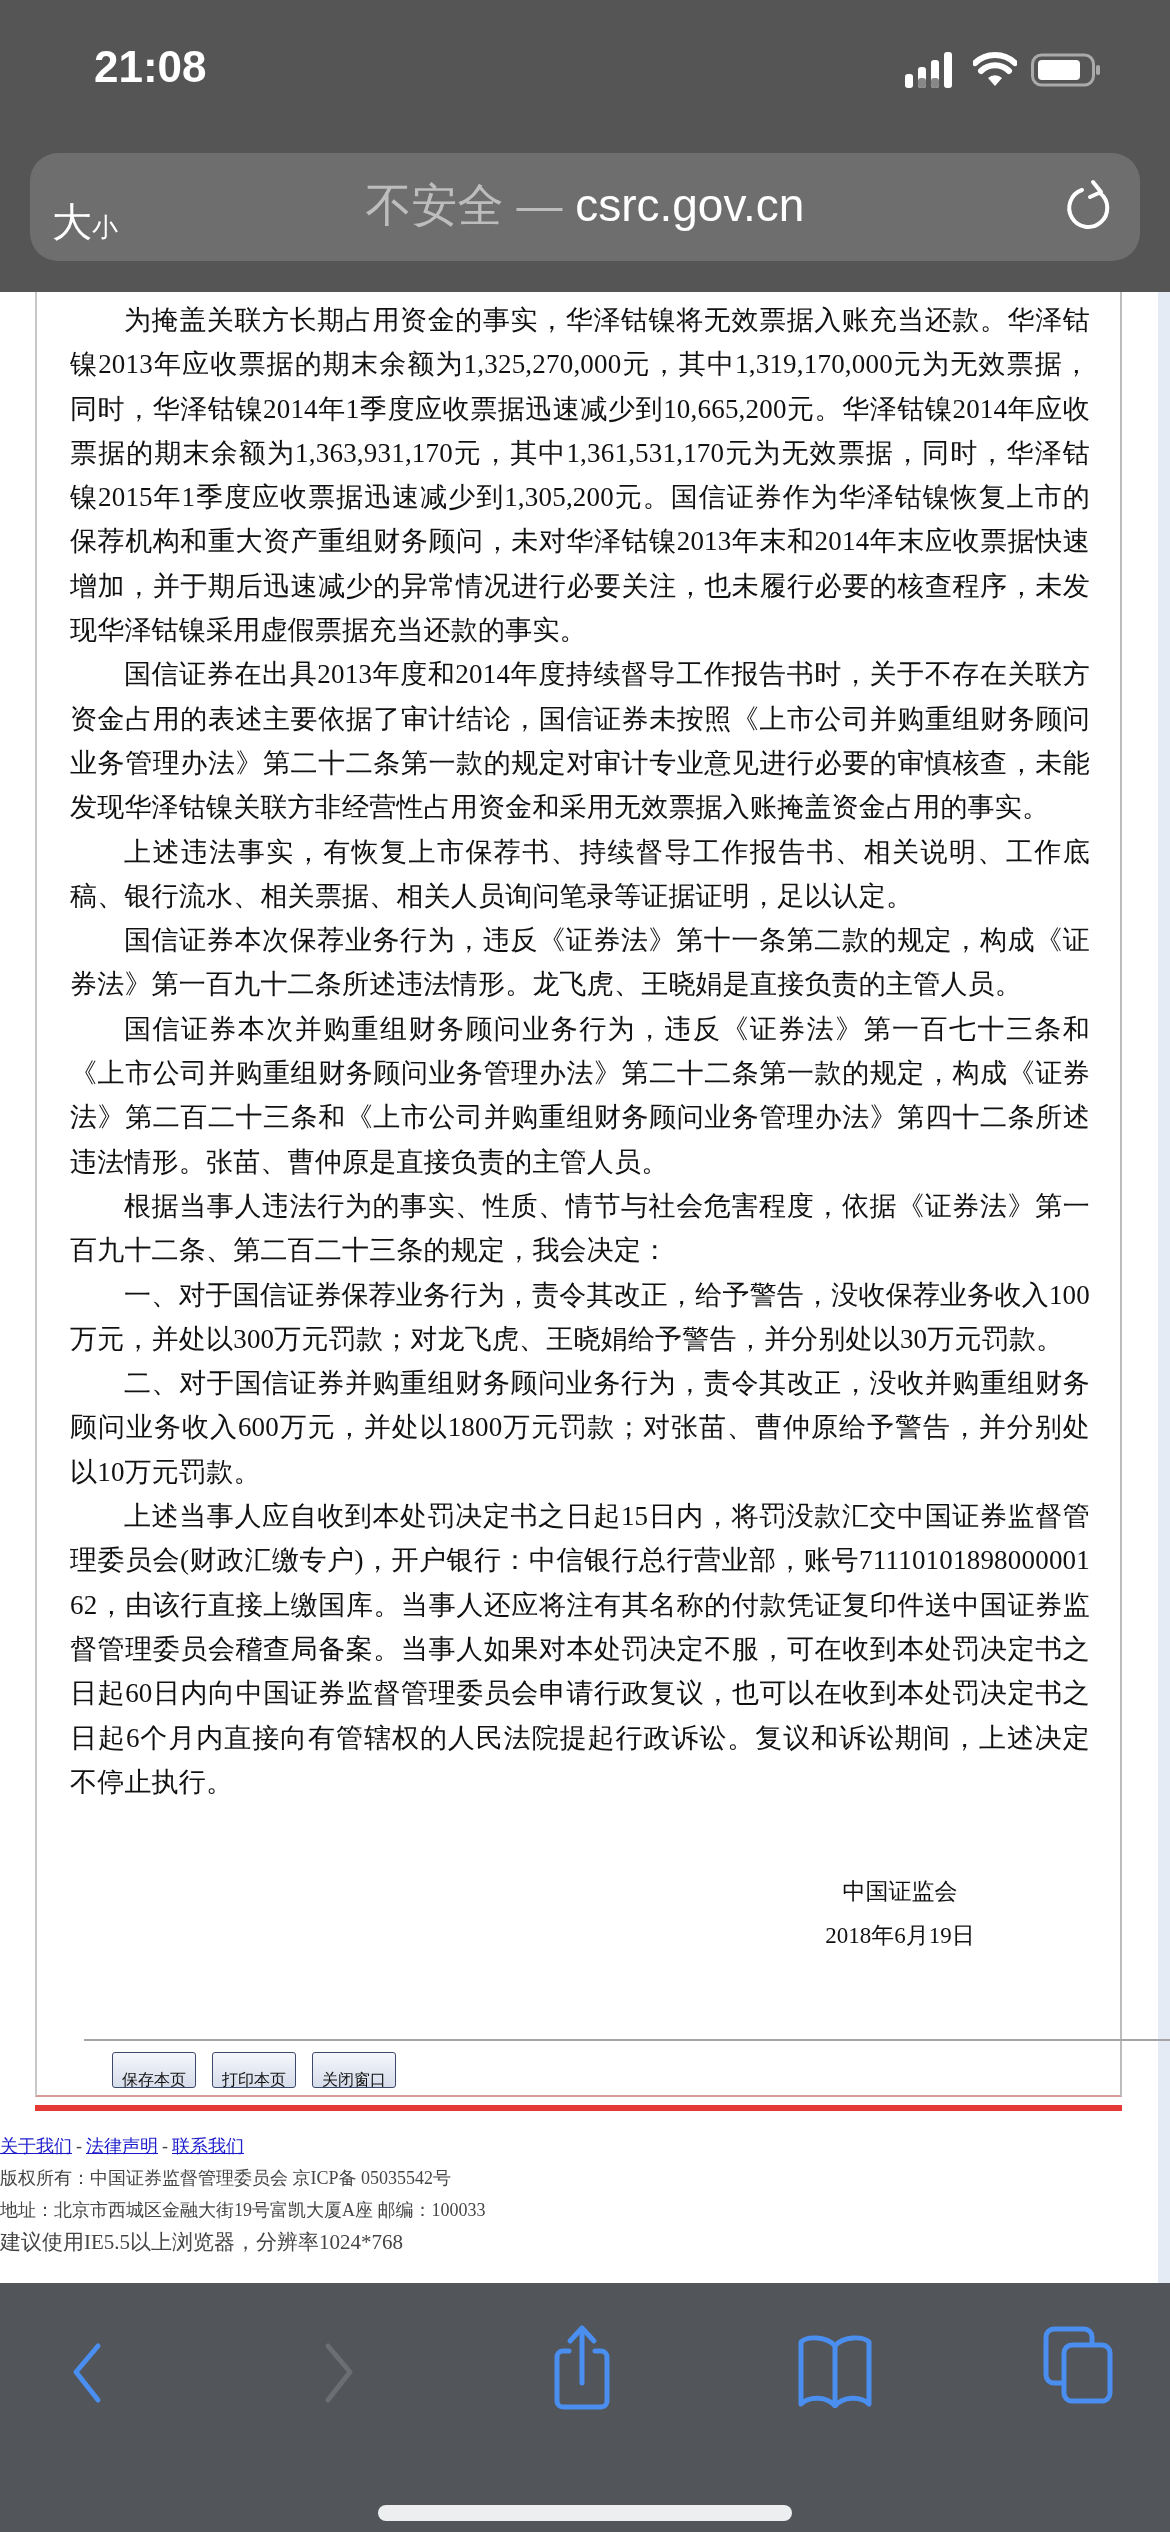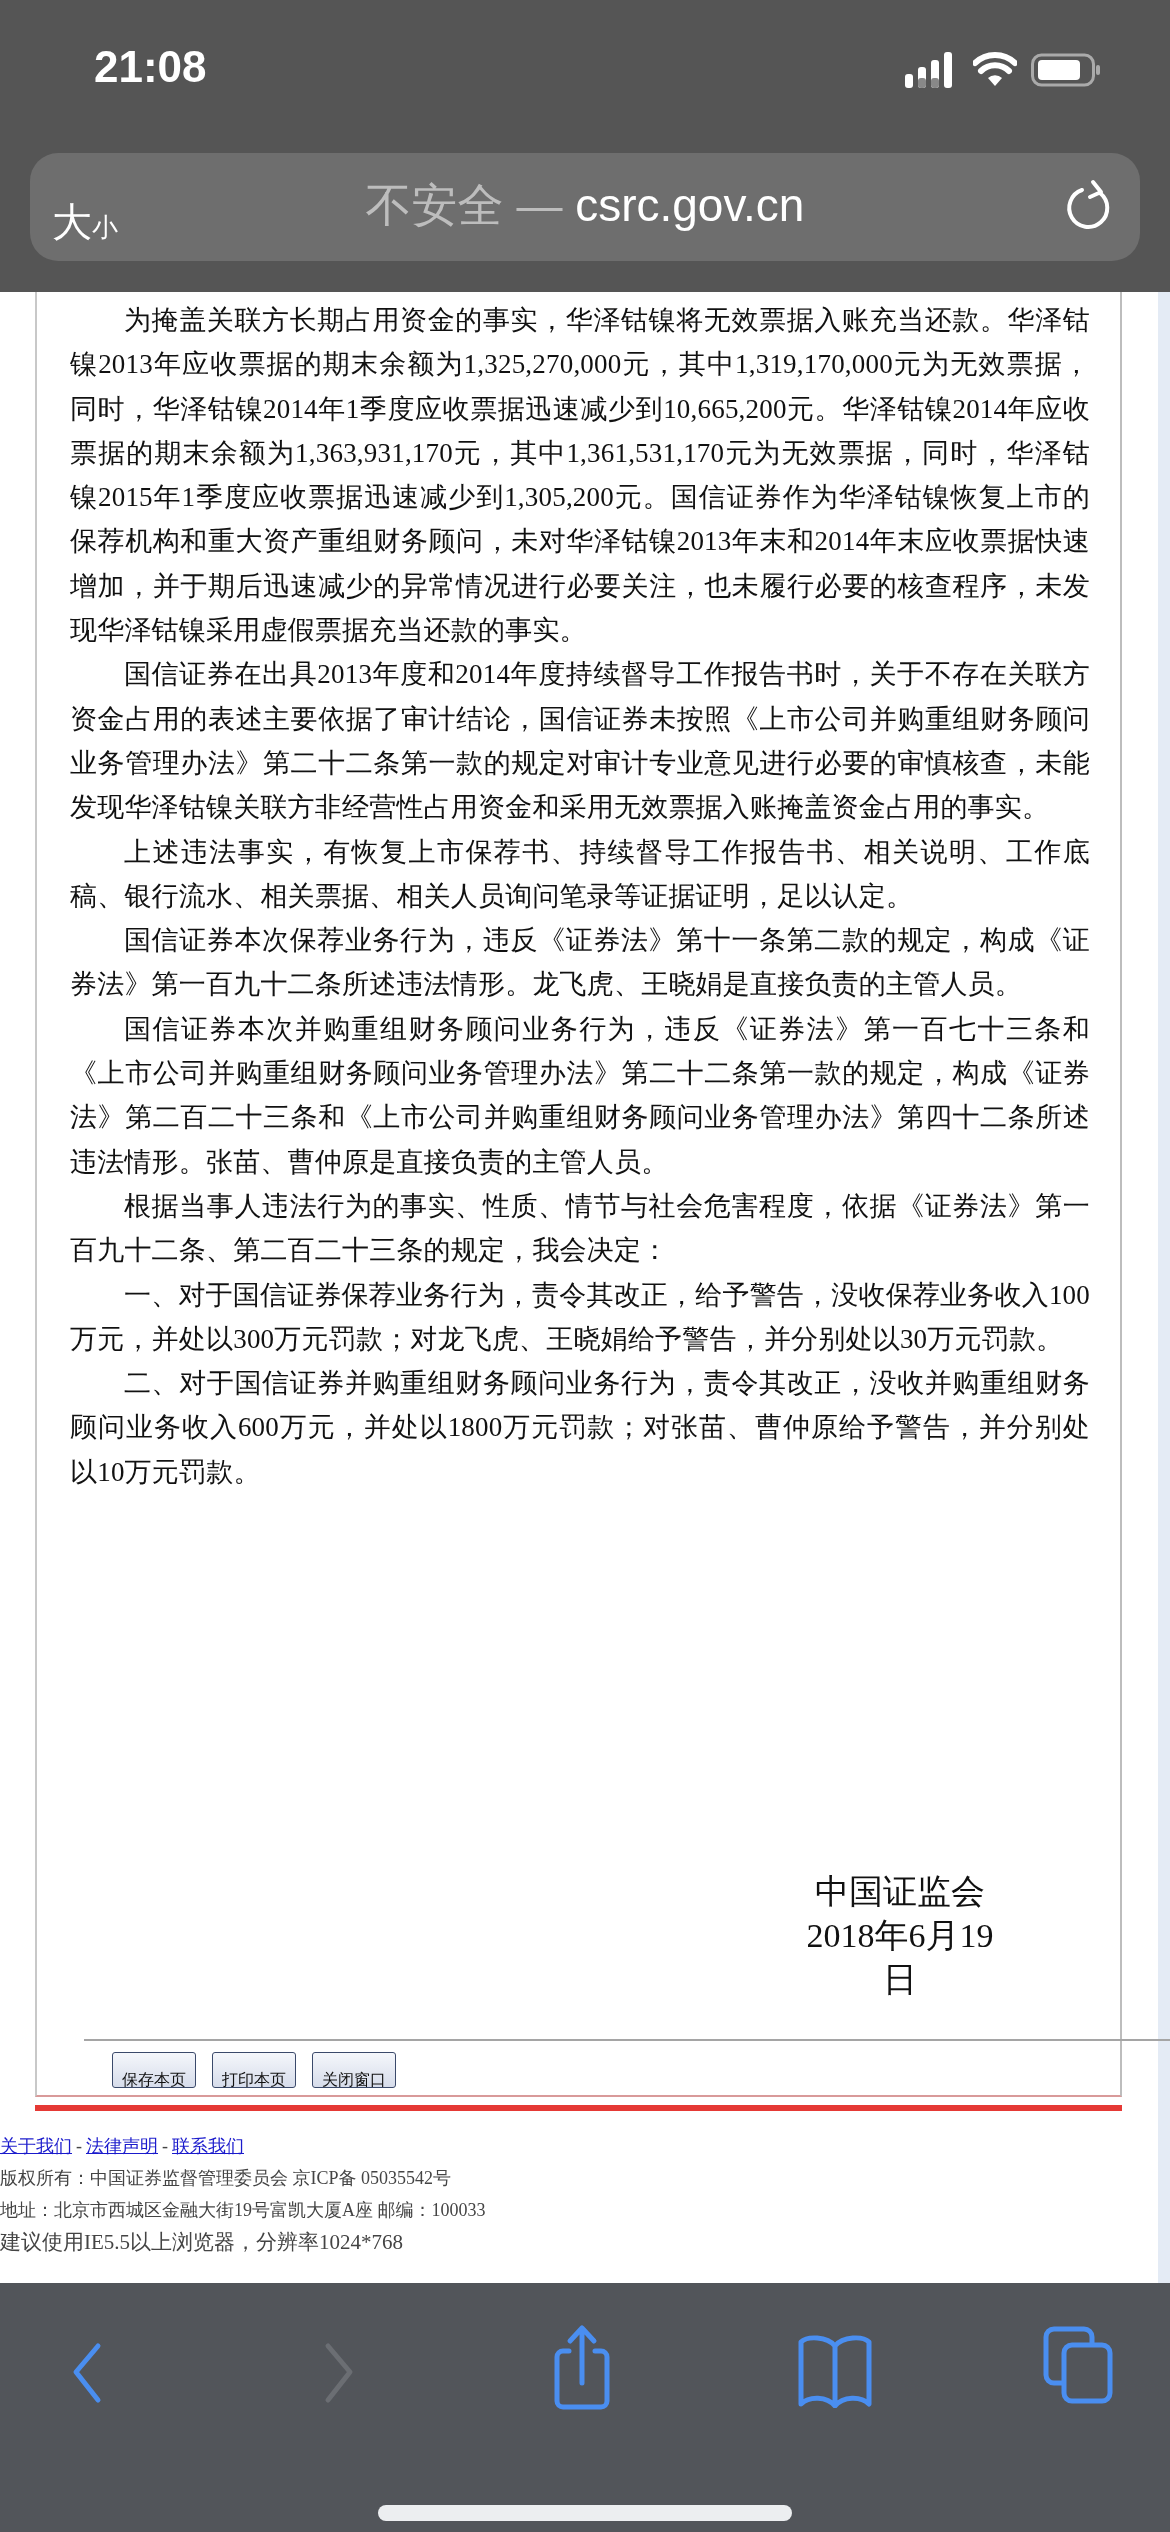--- a/index.html
+++ b/index.html
@@ -3,21 +3,21 @@
 <meta charset="utf-8">
 <style>
   html, body { margin:0; padding:0; }
   body { width:1170px; height:2532px; position:relative; overflow:hidden; background:#ffffff; font-family:"DejaVu Serif", serif; }
   .page { position:absolute; left:0; top:0; width:1170px; height:1928px; background:#fff; }
   .right-strip { position:absolute; left:1158px; top:0; width:12px; height:2283px; background:#e4ebf5; }
   .doc-box { position:absolute; left:35px; top:230px; width:1087px; height:1867px; border-left:2px solid #c8c8c8; border-right:2px solid #bdbdbd; border-bottom:2px solid #d99a9a; box-sizing:border-box; }
   .article { position:absolute; left:70px; top:270px; width:1020px; font-size:27px; line-height:44.3px; color:#111; font-family:"Liberation Serif", "DejaVu Serif", serif; letter-spacing:0.2px; }
   .article p { margin:0 0 0 0; text-indent:2em; text-align:justify; word-break:break-all; }
   .article p.cut { text-indent:0; height:14px; overflow:hidden; line-height:0px; color:#222; }
-  .signature { position:absolute; left:790px; top:1870px; width:220px; font-size:34px; line-height:44px; color:#111; font-family:"Liberation Serif", serif; text-align:center; }
+  .signature { position:absolute; left:790px; top:1870px; width:220px; font-size:23px; line-height:44px; color:#111; font-family:"Liberation Serif", serif; text-align:center; }
   .sep-line { position:absolute; left:84px; top:2039px; width:1086px; height:2px; background:#a5a5a5; }
   .btn-row { position:absolute; left:112px; top:2052px; display:flex; gap:16px; }
   .btn { height:20px; padding:17px 9px; font-size:16px; line-height:20px; border:1px solid #3b4a6b; border-radius:3px; background:linear-gradient(#f5f7fb, #d6dcea); color:#111; font-family:"DejaVu Sans", sans-serif; cursor:pointer; }
   .red-line { position:absolute; left:35px; top:2105px; width:1087px; height:6px; background:#e53935; }
   .footer { position:absolute; left:0; top:2130px; width:1170px; font-size:18px; line-height:32px; color:#444; font-family:"Liberation Serif", serif; }
   .footer a { color:#1a1acc; text-decoration:underline; }
   .footer .sep { color:#444; margin:0 4px; }
   
   .top-chrome { position:absolute; left:0; top:0; width:1170px; height:292px; background:#555555; }
   .status-time { position:absolute; left:94px; top:42px; font-size:44px; font-weight:bold; color:#fff; font-family:"Liberation Sans", sans-serif; letter-spacing:0px; }
@@ -44,20 +44,21 @@
   <div class="article">
     <p class="cut">给股东直接关联方占用的事实。</p>
     <p style="margin-top:14px">为掩盖关联方长期占用资金的事实，华泽钴镍将无效票据入账充当还款。华泽钴镍2013年应收票据的期末余额为1,325,270,000元，其中1,319,170,000元为无效票据，同时，华泽钴镍2014年1季度应收票据迅速减少到10,665,200元。华泽钴镍2014年应收票据的期末余额为1,363,931,170元，其中1,361,531,170元为无效票据，同时，华泽钴镍2015年1季度应收票据迅速减少到1,305,200元。国信证券作为华泽钴镍恢复上市的保荐机构和重大资产重组财务顾问，未对华泽钴镍2013年末和2014年末应收票据快速增加，并于期后迅速减少的异常情况进行必要关注，也未履行必要的核查程序，未发现华泽钴镍采用虚假票据充当还款的事实。</p>
     <p>国信证券在出具2013年度和2014年度持续督导工作报告书时，关于不存在关联方资金占用的表述主要依据了审计结论，国信证券未按照《上市公司并购重组财务顾问业务管理办法》第二十二条第一款的规定对审计专业意见进行必要的审慎核查，未能发现华泽钴镍关联方非经营性占用资金和采用无效票据入账掩盖资金占用的事实。</p>
     <p>上述违法事实，有恢复上市保荐书、持续督导工作报告书、相关说明、工作底稿、银行流水、相关票据、相关人员询问笔录等证据证明，足以认定。</p>
     <p>国信证券本次保荐业务行为，违反《证券法》第十一条第二款的规定，构成《证券法》第一百九十二条所述违法情形。龙飞虎、王晓娟是直接负责的主管人员。</p>
     <p>国信证券本次并购重组财务顾问业务行为，违反《证券法》第一百七十三条和《上市公司并购重组财务顾问业务管理办法》第二十二条第一款的规定，构成《证券法》第二百二十三条和《上市公司并购重组财务顾问业务管理办法》第四十二条所述违法情形。张苗、曹仲原是直接负责的主管人员。</p>
     <p>根据当事人违法行为的事实、性质、情节与社会危害程度，依据《证券法》第一百九十二条、第二百二十三条的规定，我会决定：</p>
     <p>一、对于国信证券保荐业务行为，责令其改正，给予警告，没收保荐业务收入100万元，并处以300万元罚款；对龙飞虎、王晓娟给予警告，并分别处以30万元罚款。</p>
     <p>二、对于国信证券并购重组财务顾问业务行为，责令其改正，没收并购重组财务顾问业务收入600万元，并处以1800万元罚款；对张苗、曹仲原给予警告，并分别处以10万元罚款。</p>
+    <p>上述当事人应自收到本处罚决定书之日起15日内，将罚没款汇交中国证券监督管理委员会(财政汇缴专户)，开户银行：中信银行总行营业部，账号7111010189800000162，由该行直接上缴国库。当事人还应将注有其名称的付款凭证复印件送中国证券监督管理委员会稽查局备案。当事人如果对本处罚决定不服，可在收到本处罚决定书之日起60日内向中国证券监督管理委员会申请行政复议，也可以在收到本处罚决定书之日起6个月内直接向有管辖权的人民法院提起行政诉讼。复议和诉讼期间，上述决定不停止执行。</p>
   </div>
 
   <div class="signature">
     <div>中国证监会</div>
     <div>2018年6月19日</div>
   </div>
 
   <div class="sep-line"></div>
 
   <div class="btn-row">

